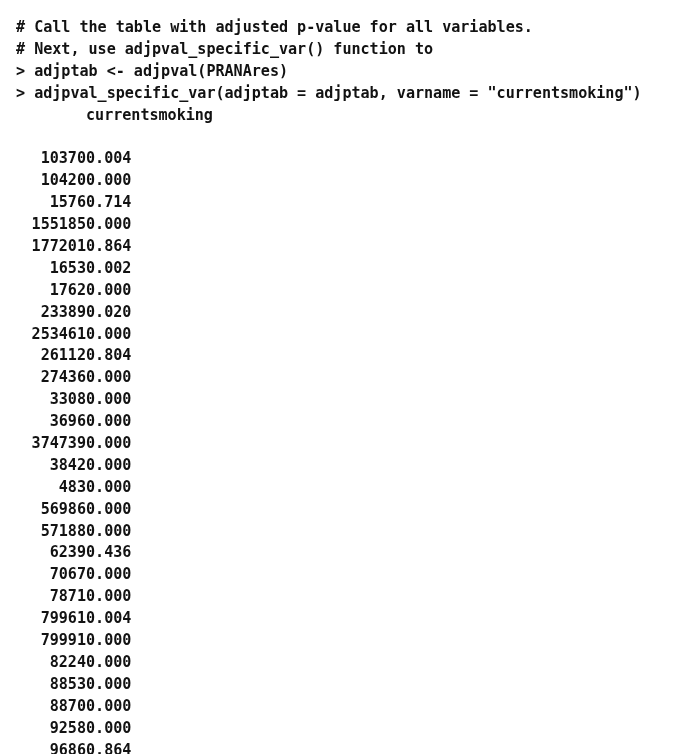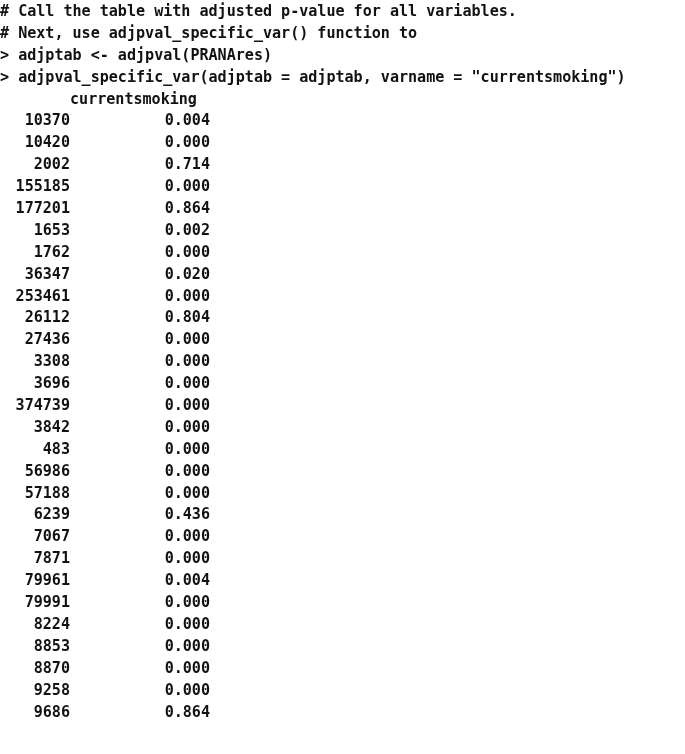--- a/index.html
+++ b/index.html
@@ -14,21 +14,21 @@
     overflow: hidden;
     font-family: "DejaVu Sans Mono", "Liberation Mono", monospace;
     color: #121212;
     -webkit-font-smoothing: none;
   }
 
   #console {
     width: 685px;
     height: 754px;
     box-sizing: border-box;
-    padding: 0;
+    padding: 16px;
     background: #ffffff;
   }
 
   .code-line {
     font-family: "DejaVu Sans Mono", "Liberation Mono", monospace;
     font-size: 15.1px;
     font-weight: 700;
     line-height: 21.9px;
     letter-spacing: -0.02px;
     white-space: pre;
@@ -60,21 +60,22 @@
   }
 
   .cell-rowname {
     display: inline-block;
     width: 70px;
     text-align: right;
   }
   .cell-value {
     display: inline-block;
     width: 140px;
-    text-align: right;
+    text-align: left;
+    margin-top: 22px;
   }
   .header-spacer {
     display: inline-block;
     width: 70px;
   }
   .header-label {
     display: inline-block;
     width: 140px;
   }
 </style>
@@ -88,26 +89,26 @@
     <div class="code-line"># Next, use adjpval_specific_var() function to</div>
     <div class="code-line">&gt; adjptab &lt;- adjpval(PRANAres)</div>
     <div class="code-line">&gt; adjpval_specific_var(adjptab = adjptab, varname = "currentsmoking")</div>
   </div>
 
   <div id="result-table">
     <div class="table-header-row"><span class="header-spacer"></span><span class="header-label">currentsmoking</span></div>
     <div id="table-body">
         <div class="table-row"><span class="cell-rowname">10370</span><span class="cell-value">0.004</span></div>
         <div class="table-row"><span class="cell-rowname">10420</span><span class="cell-value">0.000</span></div>
-        <div class="table-row"><span class="cell-rowname">2002</span><span class="cell-value">0.714</span></div>
+        <div class="table-row"><span class="cell-rowname">1576</span><span class="cell-value">0.714</span></div>
         <div class="table-row"><span class="cell-rowname">155185</span><span class="cell-value">0.000</span></div>
         <div class="table-row"><span class="cell-rowname">177201</span><span class="cell-value">0.864</span></div>
         <div class="table-row"><span class="cell-rowname">1653</span><span class="cell-value">0.002</span></div>
         <div class="table-row"><span class="cell-rowname">1762</span><span class="cell-value">0.000</span></div>
-        <div class="table-row"><span class="cell-rowname">36347</span><span class="cell-value">0.020</span></div>
+        <div class="table-row"><span class="cell-rowname">23389</span><span class="cell-value">0.020</span></div>
         <div class="table-row"><span class="cell-rowname">253461</span><span class="cell-value">0.000</span></div>
         <div class="table-row"><span class="cell-rowname">26112</span><span class="cell-value">0.804</span></div>
         <div class="table-row"><span class="cell-rowname">27436</span><span class="cell-value">0.000</span></div>
         <div class="table-row"><span class="cell-rowname">3308</span><span class="cell-value">0.000</span></div>
         <div class="table-row"><span class="cell-rowname">3696</span><span class="cell-value">0.000</span></div>
         <div class="table-row"><span class="cell-rowname">374739</span><span class="cell-value">0.000</span></div>
         <div class="table-row"><span class="cell-rowname">3842</span><span class="cell-value">0.000</span></div>
         <div class="table-row"><span class="cell-rowname">483</span><span class="cell-value">0.000</span></div>
         <div class="table-row"><span class="cell-rowname">56986</span><span class="cell-value">0.000</span></div>
         <div class="table-row"><span class="cell-rowname">57188</span><span class="cell-value">0.000</span></div>

